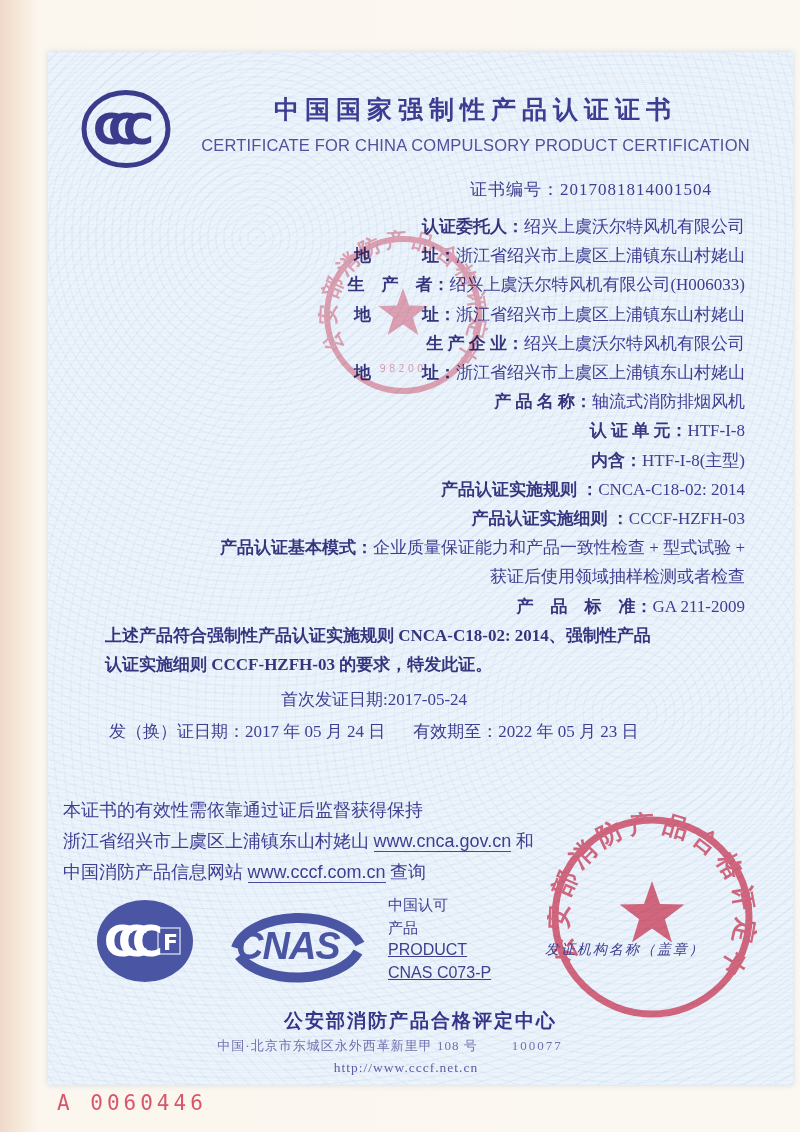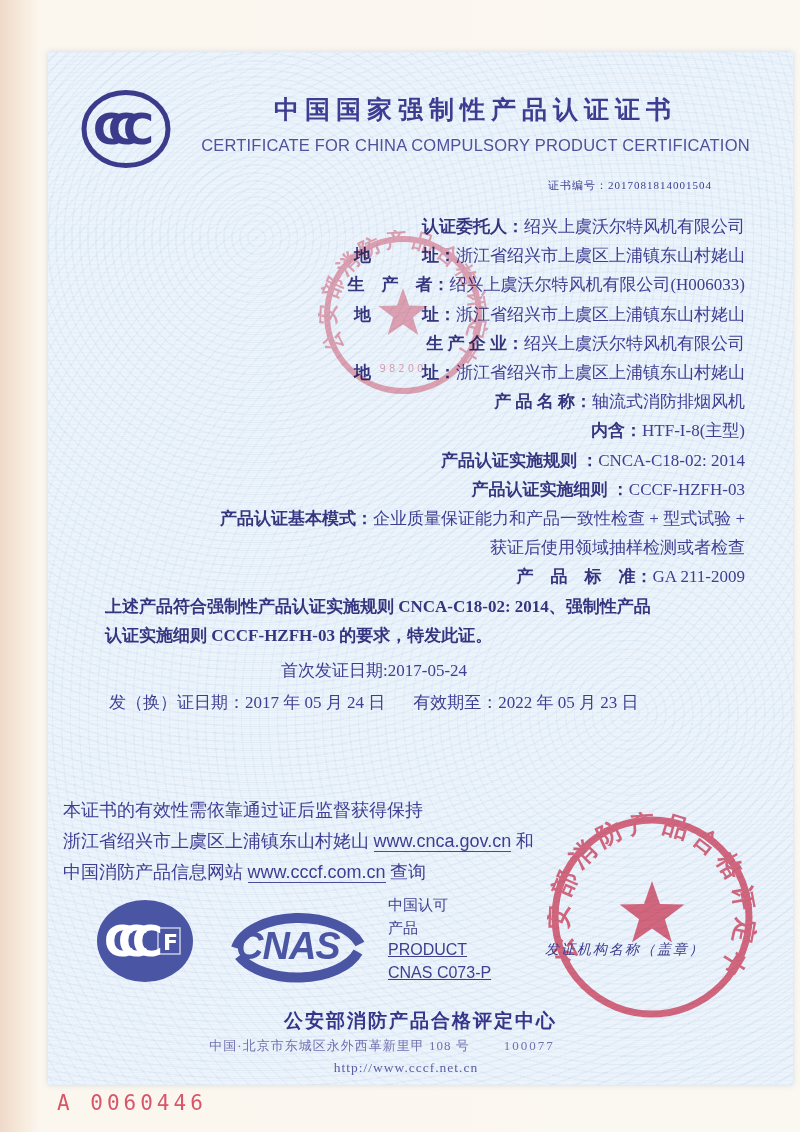--- a/index.html
+++ b/index.html
@@ -18,21 +18,21 @@
       repeating-linear-gradient(0deg, rgba(160,195,228,0.08) 0 1px, transparent 1px 4px);
     box-shadow:0 0 6px rgba(120,130,160,0.25);
   }
   
   .ccc-logo{position:absolute;left:32px;top:36px;}
   .title-cn{position:absolute;left:110px;right:0;top:41px;text-align:center;
     font-size:25px;font-weight:bold;letter-spacing:6px;color:#3c3c90;}
   .title-en{position:absolute;left:110px;right:0;top:84px;text-align:center;
     font-family:"Liberation Sans","DejaVu Sans",sans-serif;
     font-size:16.5px;color:#50509c;letter-spacing:0.2px;}
-  .cert-no{position:absolute;right:81px;top:126px;font-size:11px;color:#3c3c90;letter-spacing:1px;}
+  .cert-no{position:absolute;right:81px;top:126px;font-size:17px;color:#3c3c90;letter-spacing:1px;}
   
   .body-text{position:absolute;left:57px;top:160px;width:640px;
     font-size:17px;line-height:29.2px;color:#3e3e92;}
   .row{margin:0;text-align:right;}
   .row .lbl{font-weight:bold;color:#35357f;}
   .row.indent{padding-left:70px;}
   .statement{margin:0;font-weight:bold;color:#35357f;}
   .first-issue{margin:6px 0 0 0;padding-left:176px;}
   .issue-line{margin:3px 0 0 4px;}
   .issue-line .gap{display:inline-block;width:28px;}
@@ -46,21 +46,21 @@
   .cnas-logo{position:absolute;left:182px;top:848px;}
   .acc-text{position:absolute;left:340px;top:842px;font-size:15px;line-height:22.5px;color:#3f3f90;}
   .acc-text .latin{font-family:"Liberation Sans","DejaVu Sans",sans-serif;font-size:16px;text-decoration:underline;}
   .seal-caption{position:absolute;left:497px;top:886px;font-size:14px;letter-spacing:2px;
     color:#3c3c8e;font-style:italic;line-height:24px;z-index:3;}
   .stamp{position:absolute;mix-blend-mode:multiply;}
   .stamp-top{left:270px;top:178px;opacity:0.5;z-index:2;}
   .stamp-bottom{left:499px;top:760px;opacity:0.85;z-index:2;}
   .org{position:absolute;left:0;top:956px;width:745px;text-align:center;
     font-size:19px;font-weight:bold;letter-spacing:2px;color:#35358a;line-height:26px;}
-  .address{position:absolute;left:0;top:984px;width:668px;text-align:center;
+  .address{position:absolute;left:8px;top:984px;width:668px;text-align:center;
     font-size:13px;color:#7070ae;letter-spacing:1px;line-height:20px;}
   .address .post{display:inline-block;margin-left:34px;letter-spacing:2px;}
   .website{position:absolute;left:0;top:1006px;width:716px;text-align:center;
     font-size:13.5px;color:#5c5ca4;letter-spacing:1px;line-height:20px;}
   .serial{position:absolute;left:57px;top:1091px;
     font-family:"DejaVu Sans Mono","Liberation Mono",monospace;
     font-size:21px;color:#d8566a;letter-spacing:4px;}
 </style>
 </head>
 <body>
@@ -91,20 +91,21 @@
   </svg>
 
   <div class="body-text">
     <p class="row"><span class="lbl">认证委托人：</span><span>绍兴上虞沃尔特风机有限公司</span></p>
     <p class="row"><span class="lbl">地　　　址：</span><span>浙江省绍兴市上虞区上浦镇东山村姥山</span></p>
     <p class="row"><span class="lbl">生　产　者：</span><span>绍兴上虞沃尔特风机有限公司(H006033)</span></p>
     <p class="row"><span class="lbl">地　　　址：</span><span>浙江省绍兴市上虞区上浦镇东山村姥山</span></p>
     <p class="row"><span class="lbl">生 产 企 业：</span><span>绍兴上虞沃尔特风机有限公司</span></p>
     <p class="row"><span class="lbl">地　　　址：</span><span>浙江省绍兴市上虞区上浦镇东山村姥山</span></p>
     <p class="row"><span class="lbl">产 品 名 称：</span><span>轴流式消防排烟风机</span></p>
+    <p class="row"><span class="lbl">认 证 单 元：</span><span>HTF-I-8</span></p>
     <p class="row indent"><span class="lbl">内含：</span><span>HTF-I-8(主型)</span></p>
     <p class="row"><span class="lbl">产品认证实施规则 ：</span><span>CNCA-C18-02: 2014</span></p>
     <p class="row"><span class="lbl">产品认证实施细则 ：</span><span>CCCF-HZFH-03</span></p>
     <p class="row"><span class="lbl">产品认证基本模式：</span><span>企业质量保证能力和产品一致性检查 + 型式试验 +</span><br><span>获证后使用领域抽样检测或者检查</span></p>
     <p class="row"><span class="lbl">产　品　标　准：</span><span>GA 211-2009</span></p>
     <p class="statement"><span>上述产品符合强制性产品认证实施规则 CNCA-C18-02: 2014、强制性产品</span><br><span>认证实施细则 CCCF-HZFH-03 的要求，特发此证。</span></p>
     <p class="first-issue"><span class="lbl">首次发证日期</span><span>:2017-05-24</span></p>
     <p class="issue-line"><span class="lbl">发（换）证日期：</span><span>2017 年 05 月 24 日</span><span class="gap"></span><span class="lbl">有效期至：</span><span>2022 年 05 月 23 日</span></p>
   </div>
 

